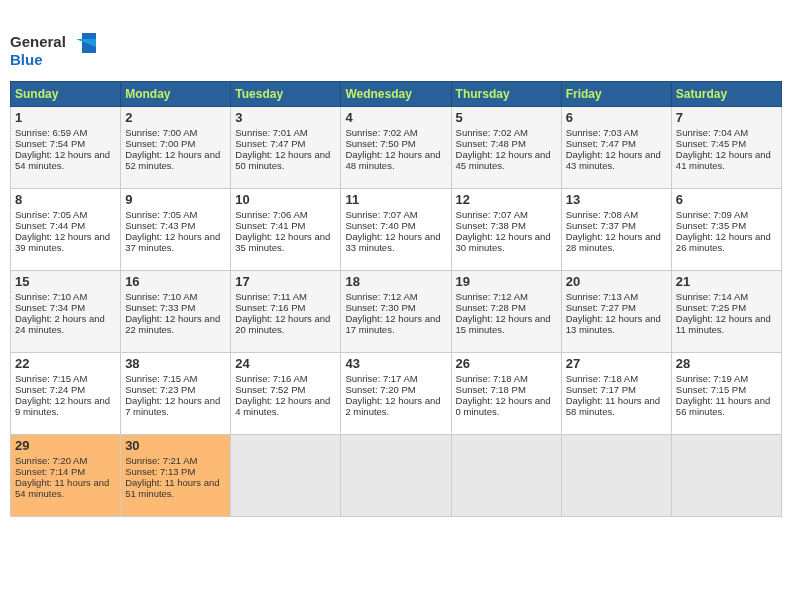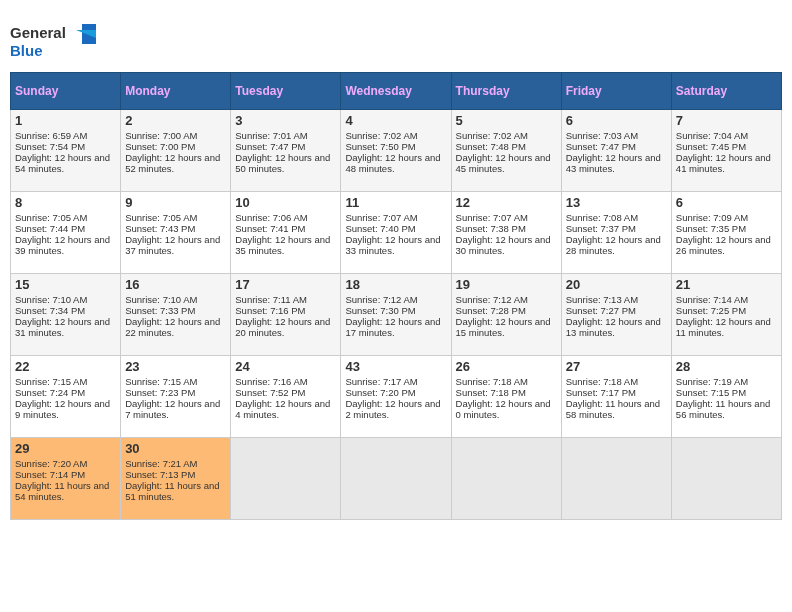--- a/index.html
+++ b/index.html
@@ -12,45 +12,45 @@
     }
     .header {
       display: flex;
       justify-content: space-between;
       align-items: flex-start;
       margin-bottom: 8px;
     }
     .logo {
       display: flex;
       align-items: flex-start;
-      margin-top: 12px;
+      margin-top: 21px;
     }
     .title-block {
       text-align: right;
     }
     .month-title {
       font-size: 32px;
       font-weight: bold;
       color: #333;
     }
     .location {
       font-size: 14px;
       color: #555;
     }
     table {
       width: 100%;
       border-collapse: collapse;
       table-layout: fixed;
     }
     thead tr th {
       background-color: #2a6099;
-      color: #f0abfc;
+      color: #bef264;
       font-size: 12px;
       font-weight: bold;
-      padding: 11px 4px;
+      padding: 5px 4px;
       text-align: left;
       border: 1px solid #1d4f7c;
     }
     tbody tr td {
       border: 1px solid #ccc;
       vertical-align: top;
       padding: 3px 4px;
       font-size: 9.5px;
       color: #333;
       height: 82px;
@@ -189,21 +189,21 @@
           <div>Sunrise: 7:09 AM</div>
           <div>Sunset: 7:35 PM</div>
           <div>Daylight: 12 hours and 26 minutes.</div>
         </td>
       </tr>
       <tr>
         <td>
           <span class="day-num">15</span>
           <div>Sunrise: 7:10 AM</div>
           <div>Sunset: 7:34 PM</div>
-          <div>Daylight: 12 hours and 31 minutes.</div>
+          <div>Daylight: 2 hours and 24 minutes.</div>
         </td>
         <td>
           <span class="day-num">16</span>
           <div>Sunrise: 7:10 AM</div>
           <div>Sunset: 7:33 PM</div>
           <div>Daylight: 12 hours and 22 minutes.</div>
         </td>
         <td>
           <span class="day-num">17</span>
           <div>Sunrise: 7:11 AM</div>
@@ -236,21 +236,21 @@
         </td>
       </tr>
       <tr>
         <td>
           <span class="day-num">22</span>
           <div>Sunrise: 7:15 AM</div>
           <div>Sunset: 7:24 PM</div>
           <div>Daylight: 12 hours and 9 minutes.</div>
         </td>
         <td>
-          <span class="day-num">23</span>
+          <span class="day-num">38</span>
           <div>Sunrise: 7:15 AM</div>
           <div>Sunset: 7:23 PM</div>
           <div>Daylight: 12 hours and 7 minutes.</div>
         </td>
         <td>
           <span class="day-num">24</span>
           <div>Sunrise: 7:16 AM</div>
           <div>Sunset: 7:52 PM</div>
           <div>Daylight: 12 hours and 4 minutes.</div>
         </td>

